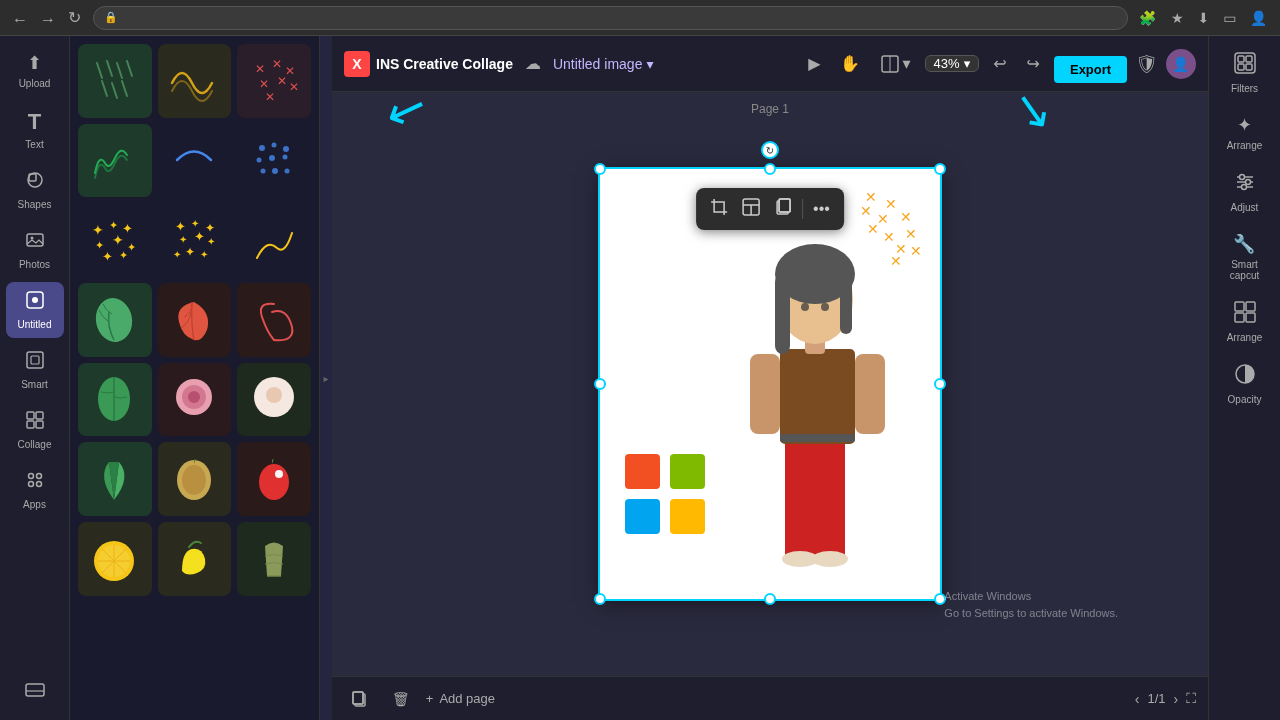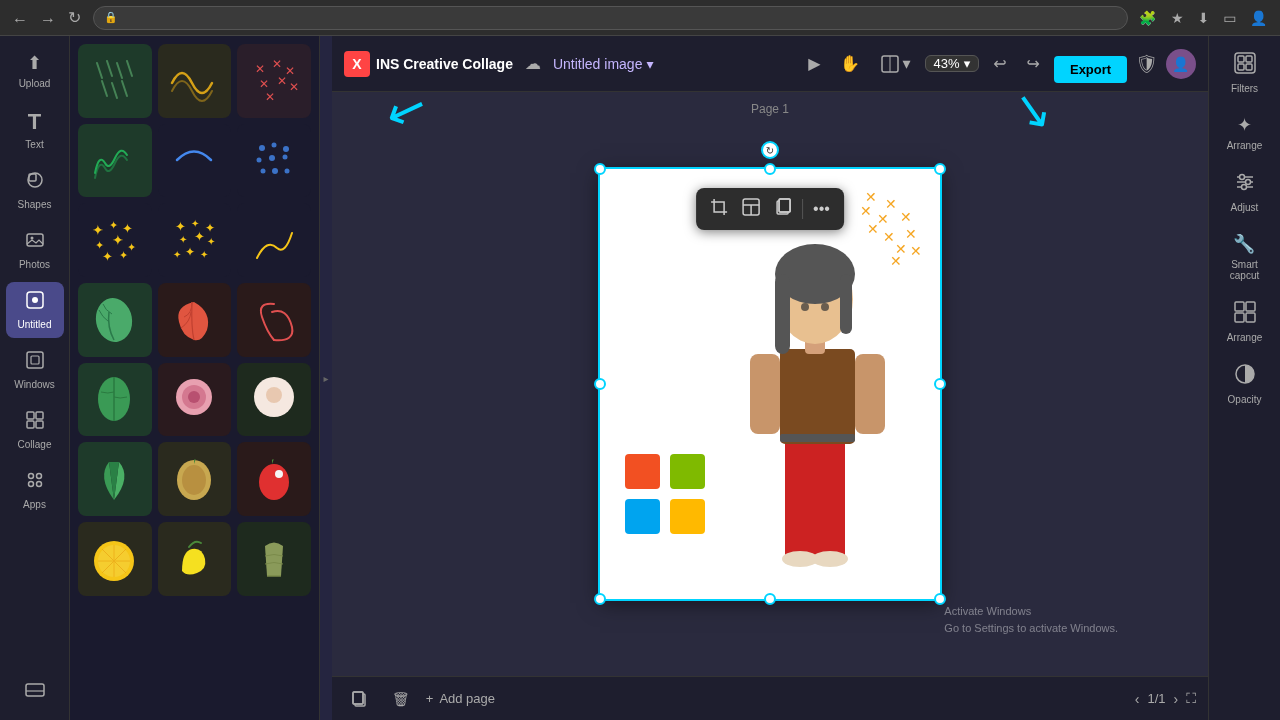--- a/index.html
+++ b/index.html
@@ -427,21 +427,21 @@
       gap: 2px;
       color: #aaa;
       font-size: 10px;
       text-align: center;
     }
     .right-tool-icon { font-size: 18px; margin-bottom: 2px; }
 
     
     .activate-windows {
       position: absolute;
-      bottom: 40px;
+      bottom: 55px;
       right: 90px;
       color: rgba(255,255,255,0.4);
       font-size: 11px;
       pointer-events: none;
     }
     .activate-windows div { line-height: 1.5; }
 
     
     .cyan-arrow-left {
       position: absolute;
@@ -529,21 +529,21 @@
       </div>
       <span>Untitled</span>
     </div>
     <div class="tool-item">
       <div class="tool-icon">
         <svg width="20" height="20" viewBox="0 0 20 20">
           <rect x="2" y="2" width="16" height="16" rx="2" fill="none" stroke="#aaa" stroke-width="1.5"></rect>
           <rect x="6" y="6" width="8" height="8" rx="1" fill="none" stroke="#aaa" stroke-width="1.2"></rect>
         </svg>
       </div>
-      <span>Windows</span>
+      <span>Smart</span>
     </div>
     <div class="tool-item">
       <div class="tool-icon">
         <svg width="20" height="20" viewBox="0 0 20 20">
           <rect x="2" y="2" width="7" height="7" rx="1" fill="none" stroke="#aaa" stroke-width="1.5"></rect>
           <rect x="11" y="2" width="7" height="7" rx="1" fill="none" stroke="#aaa" stroke-width="1.5"></rect>
           <rect x="2" y="11" width="7" height="7" rx="1" fill="none" stroke="#aaa" stroke-width="1.5"></rect>
           <rect x="11" y="11" width="7" height="7" rx="1" fill="none" stroke="#aaa" stroke-width="1.5"></rect>
         </svg>
       </div>

